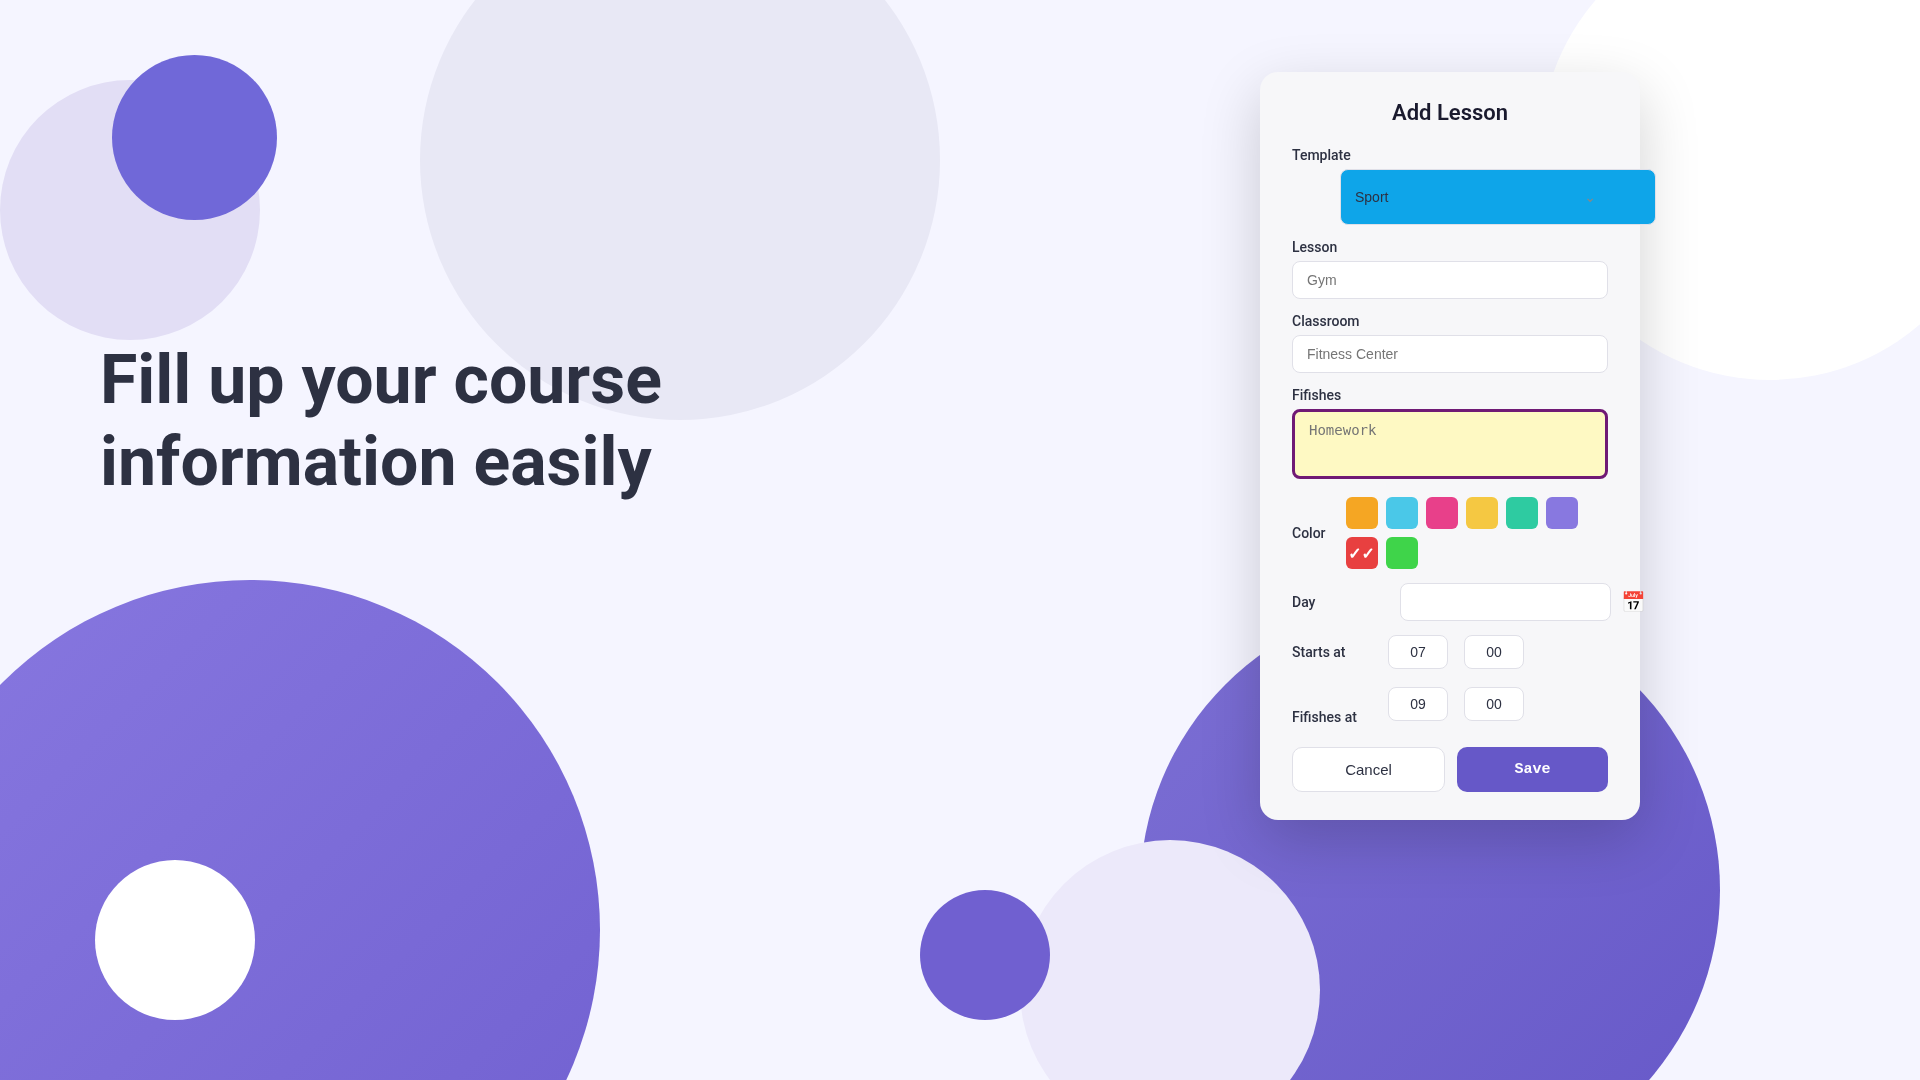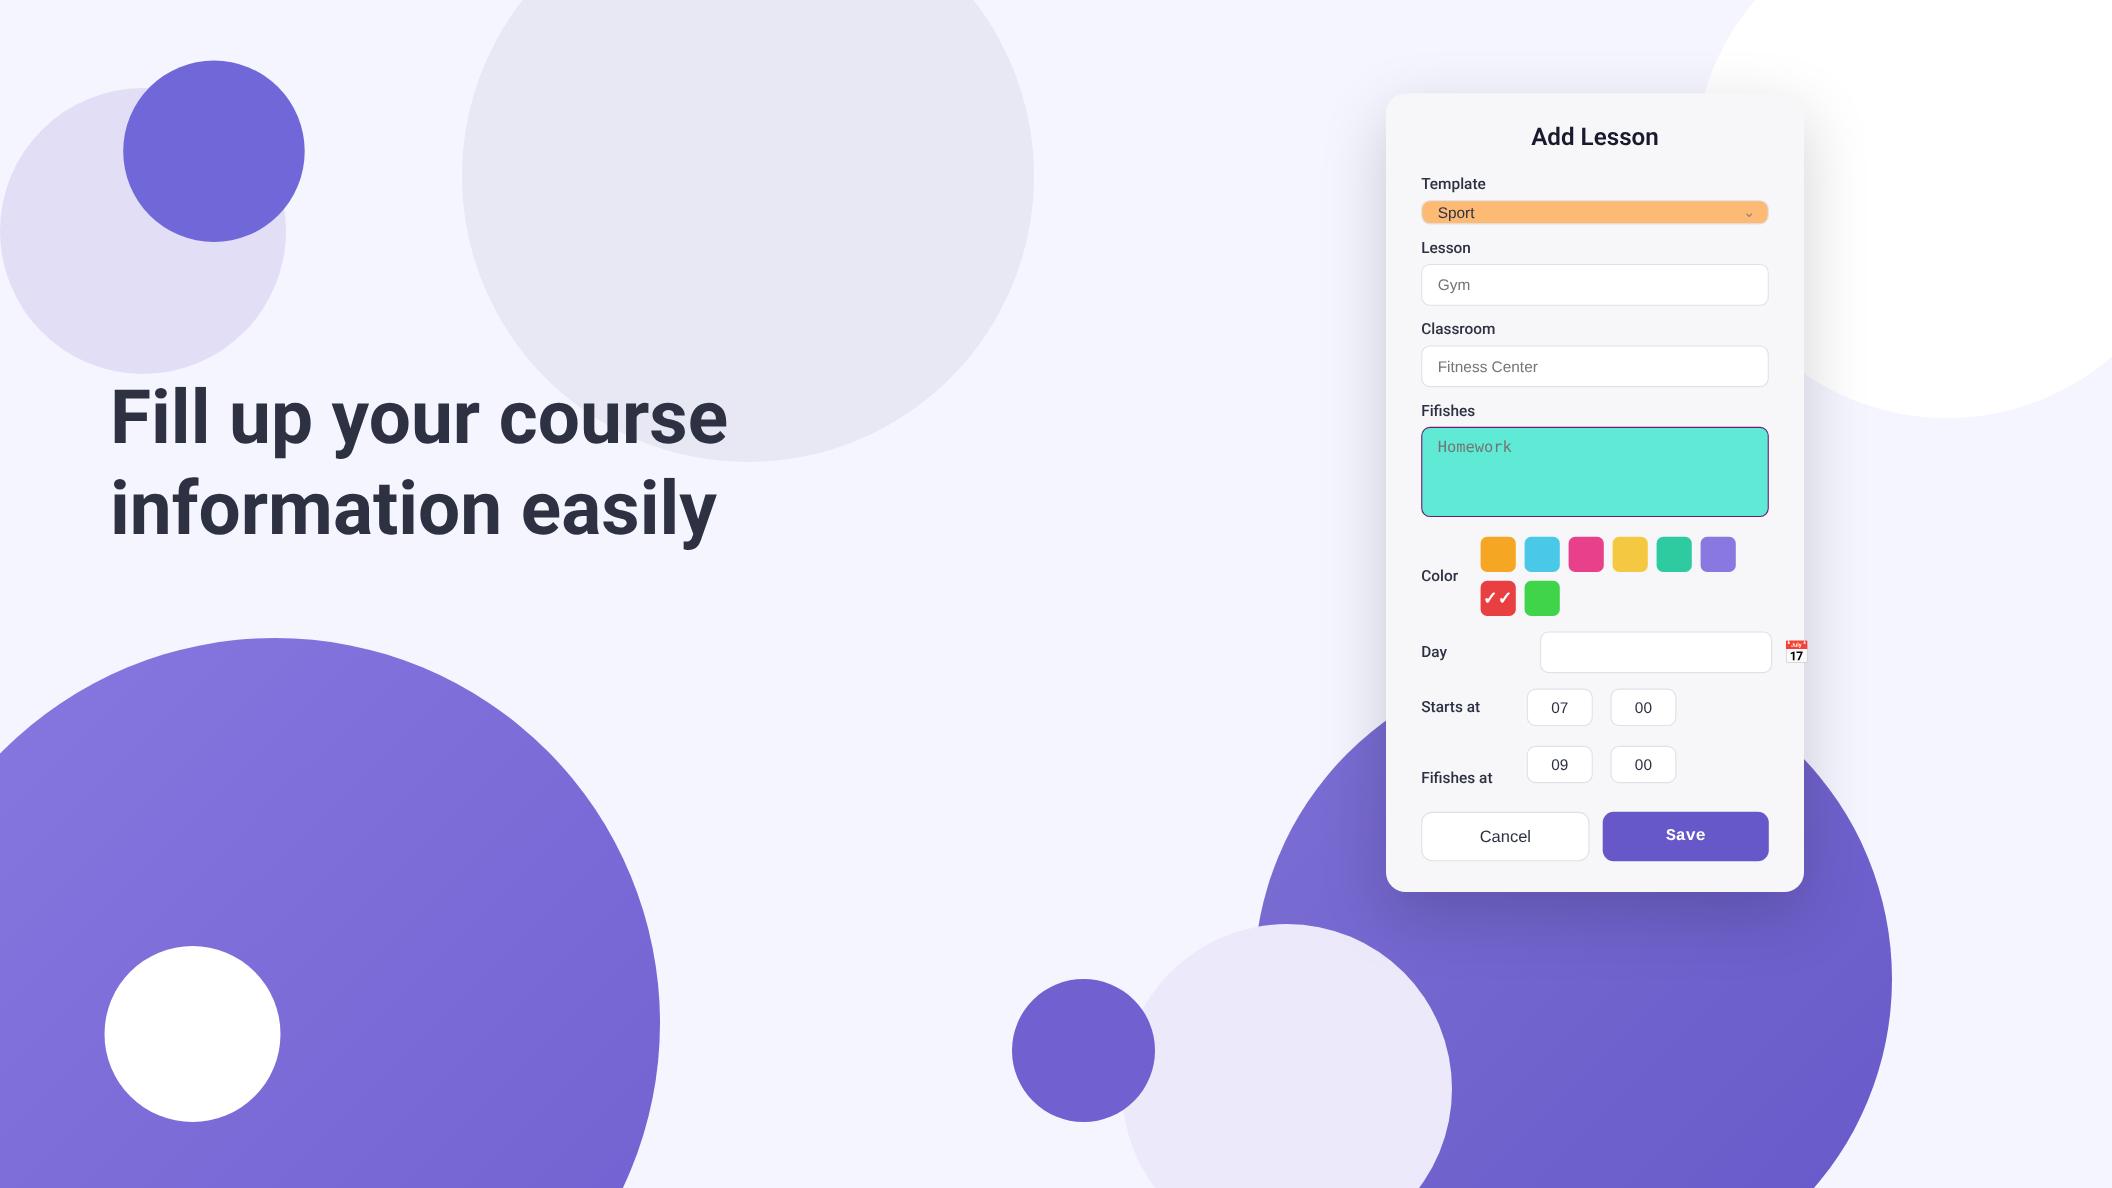--- a/index.html
+++ b/index.html
@@ -111,21 +111,21 @@
     .hero-text h1 {
       font-size: 68px;
       font-weight: 700;
       color: #2d3142;
       line-height: 1.2;
       max-width: 580px;
     }
 
     .modal {
       position: absolute;
-      top: 85px;
+      top: 72px;
       right: 280px;
       width: 380px;
       background: #f7f7f9;
       border-radius: 18px;
       box-shadow: 0 20px 60px rgba(0,0,0,0.18);
       padding: 28px 32px 28px 32px;
       z-index: 20;
     }
 
     .modal-title {
@@ -155,45 +155,46 @@
       border-radius: 8px;
       background: #ffffff;
       font-size: 14px;
       color: #6b7080;
       outline: none;
     }
 
     .form-textarea {
       width: 100%;
       padding: 10px 14px;
-      border: 1px solid #701a75;
+      border: 3px solid #701a75;
       border-radius: 8px;
-      background: #5eead4;
+      background: #fef9c3;
       font-size: 14px;
       color: #6b7080;
       outline: none;
       resize: none;
-      height: 82px;
+      height: 70px;
     }
 
     .select-wrapper {
       position: relative;
     }
 
     .select-wrapper select {
       width: 100%;
-      padding: 2px 14px;
+      padding: 19px 14px;
       border: 1px solid #e0e0e8;
       border-radius: 8px;
-      background: #fdba74;
+      background: #0ea5e9;
       font-size: 14px;
       color: #2d3142;
       outline: none;
       appearance: none;
       cursor: pointer;
+      margin-left: 48px;
     }
 
     .select-chevron {
       position: absolute;
       right: 12px;
       top: 50%;
       transform: translateY(-50%);
       pointer-events: none;
       color: #888;
       font-size: 14px;

